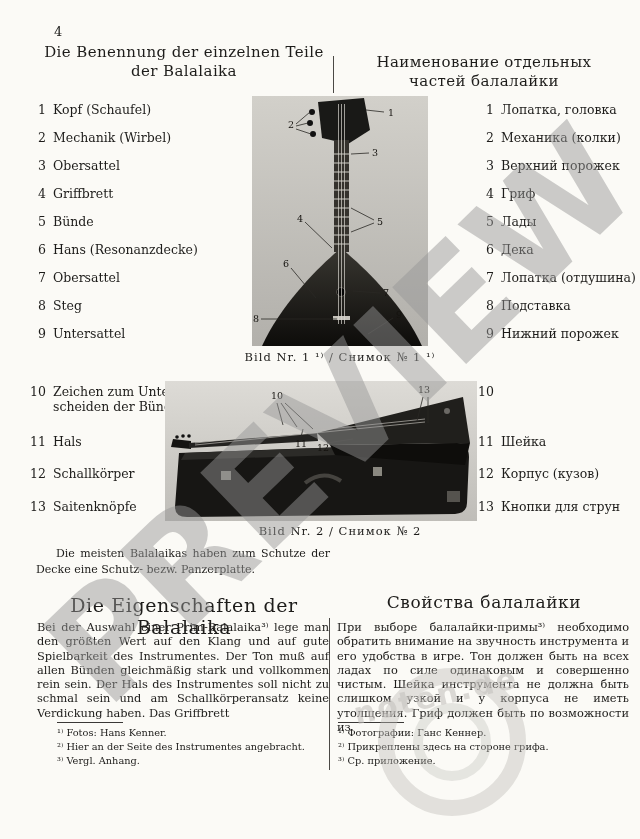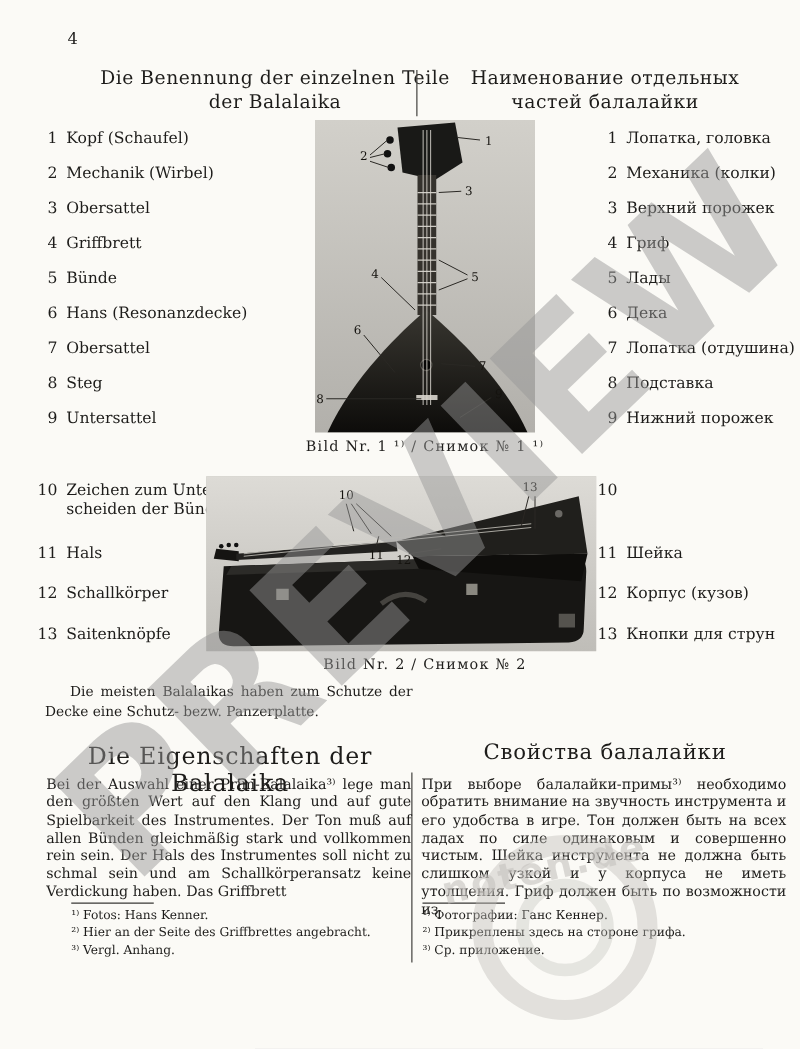--- a/index.html
+++ b/index.html
@@ -1,21 +1,21 @@
 <!DOCTYPE html>
 <html><head>
 <meta charset="utf-8">
 <style>
   html,body{margin:0;padding:0;background:#e8e8e8;}
   .page{position:relative;width:640px;height:839px;background:#fbfaf6;overflow:hidden;
         font-family:"DejaVu Serif", serif;color:#1d1c1a;}
   .abs{position:absolute;}
   .pagenum{left:54px;top:24px;font-size:13px;}
   .title{font-size:15px;letter-spacing:.4px;text-align:center;white-space:pre-line;line-height:19px;}
-  .title-de{left:38px;top:53px;width:292px;margin-left:36px;}
+  .title-de{left:38px;top:43px;width:292px;}
   .title-ru{left:338px;top:53px;width:292px;}
   .vrule{width:1px;background:#4a4845;}
   .row{display:flex;font-size:12.5px;line-height:14.5px;}
   .row .num{width:16px;text-align:right;flex:none;}
   .row .lbl{margin-left:7px;white-space:pre-line;}
   .derow{left:30px;width:296px;}
   .rurow{left:478px;width:158px;}
   .caption{font-size:11.5px;letter-spacing:1px;text-align:center;}
   .cap1{left:160px;top:350px;width:360px;}
   .cap2{left:160px;top:524px;width:360px;}
@@ -275,21 +275,21 @@
 
   <div class="abs note note-de">Die meisten Balalaikas haben zum Schutze der Decke eine Schutz- bezw. Panzerplatte.</div>
 
   <div class="abs sect sect-de">Die Eigenschaften der Balalaika</div>
   <div class="abs sect sect-ru">Свойства балалайки</div>
   <div class="abs body body-de">Bei der Auswahl einer Prim-Balalaika³⁾ lege man den größten Wert auf den Klang und auf gute Spielbarkeit des Instrumentes. Der Ton muß auf allen Bünden gleichmäßig stark und vollkommen rein sein. Der Hals des Instrumentes soll nicht zu schmal sein und am Schallkörperansatz keine Verdickung haben. Das Griffbrett</div>
   <div class="abs body body-ru">При выборе балалайки-примы³⁾ необходимо обратить внимание на звучность инструмента и его удобства в игре. Тон должен быть на всех ладах по силе одинаковым и совершенно чистым. Шейка инструмента не должна быть слишком узкой и у корпуса не иметь утолщения. Гриф должен быть по возможности из</div>
 
   <div class="abs fnrule" style="left:57px;top:722px;"></div>
   <div class="abs fn" style="left:57px;top:727px;">¹⁾ Fotos: Hans Kenner.</div>
-  <div class="abs fn" style="left:57px;top:741px;">²⁾ Hier an der Seite des Griffbrettes angebracht.</div>
+  <div class="abs fn" style="left:57px;top:741px;">²⁾ Hier an der Seite des Instrumentes angebracht.</div>
   <div class="abs fn" style="left:57px;top:755px;">³⁾ Vergl. Anhang.</div>
   <div class="abs fnrule" style="left:338px;top:722px;"></div>
   <div class="abs fn" style="left:338px;top:727px;">¹⁾ Фотографии: Ганс Кеннер.</div>
   <div class="abs fn" style="left:338px;top:741px;">²⁾ Прикреплены здесь на стороне грифа.</div>
   <div class="abs fn" style="left:338px;top:755px;">³⁾ Ср. приложение.</div>
 
   <svg class="abs wm-ring" width="640" height="839" viewBox="0 0 640 839">
     <circle cx="452" cy="742" r="66" fill="none" stroke="rgba(190,188,184,0.42)" stroke-width="16"></circle>
     <circle cx="452" cy="742" r="34" fill="none" stroke="rgba(190,188,184,0.35)" stroke-width="10"></circle>
   </svg>

